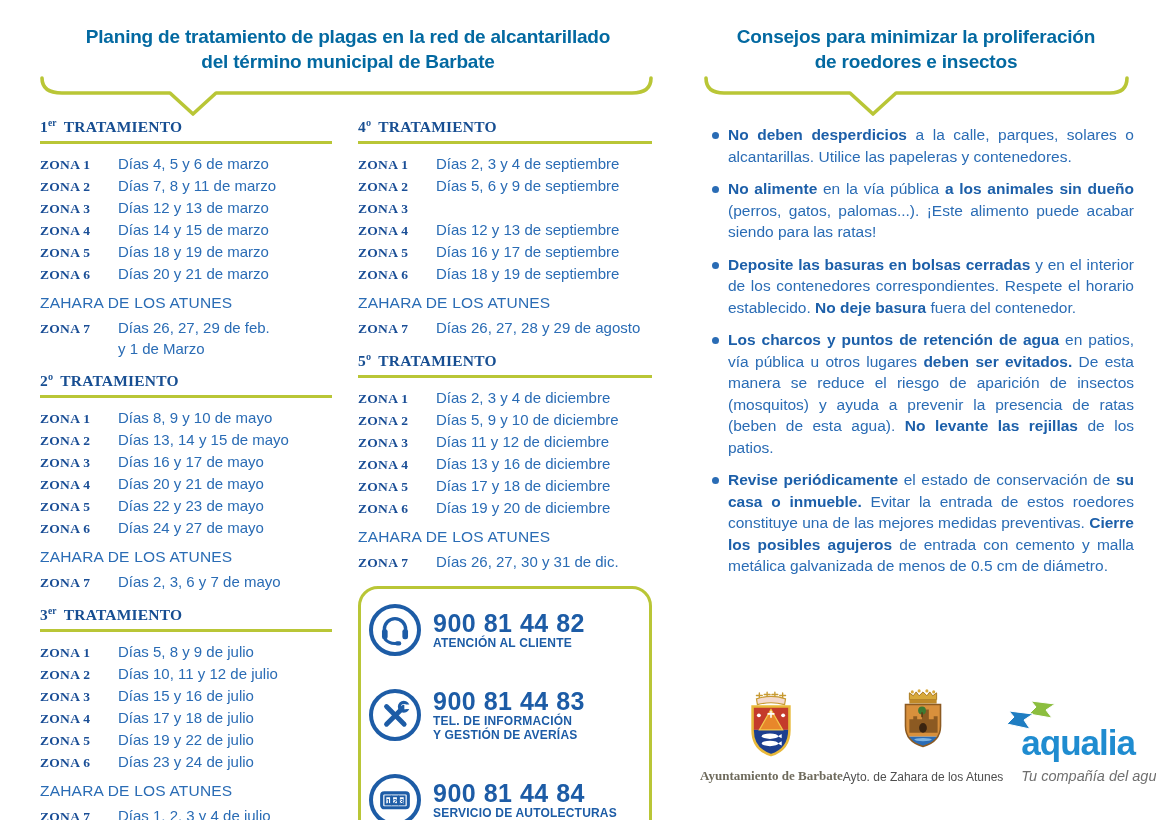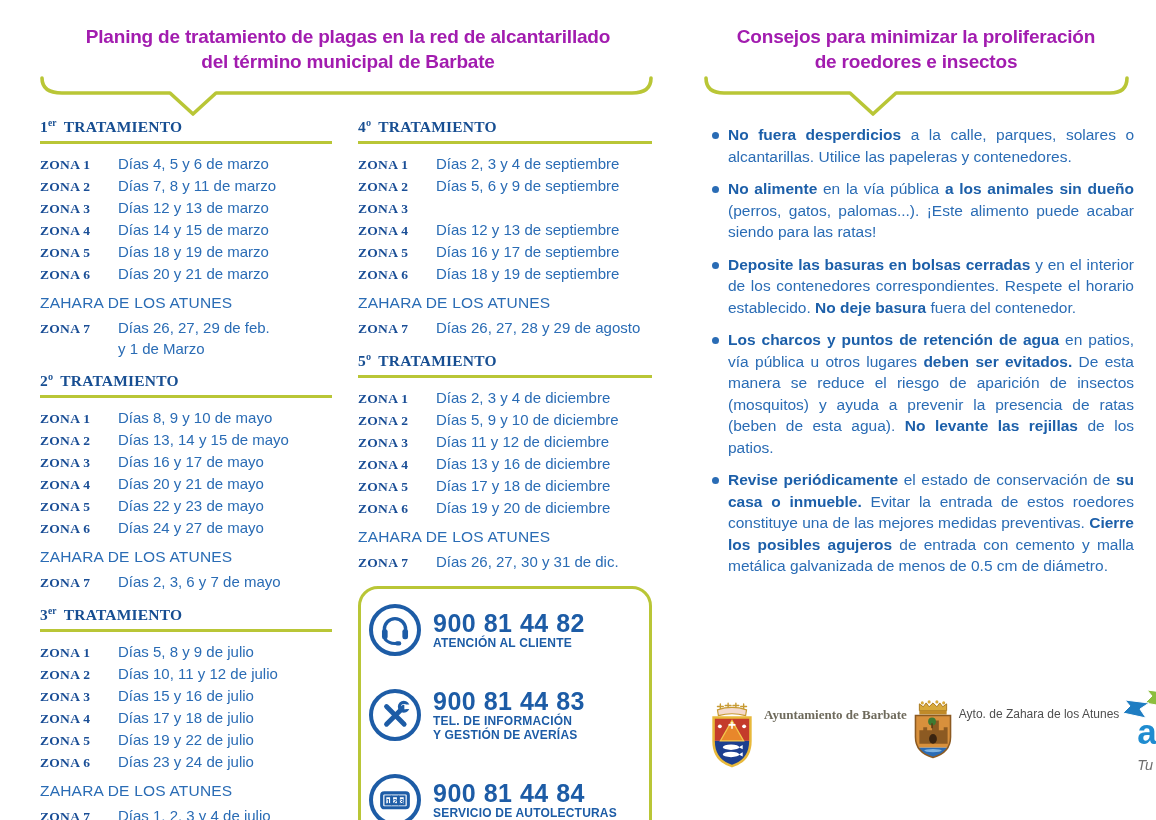--- a/index.html
+++ b/index.html
@@ -3,21 +3,21 @@
 <meta charset="utf-8">
 <style>
   * { margin:0; padding:0; box-sizing:border-box; }
   html,body { background:#fff; }
   .page {
     position:relative; width:1156px; height:820px; background:#ffffff;
     font-family:"Liberation Sans", sans-serif; overflow:hidden;
   }
   
   .head-title {
-    position:absolute; text-align:center; font-weight:bold; color:#a21caf;
+    position:absolute; text-align:center; font-weight:bold; color:#0369a1;
     font-size:19px; line-height:25px; letter-spacing:-0.2px;
   }
   .head-left  { left:40px;  top:24px; width:616px; }
   .head-right { left:700px; top:24px; width:432px; }
   .brace { position:absolute; }
   .brace-left  { left:38px;  top:76px; }
   .brace-right { left:702px; top:76px; }
   
   .colA { position:absolute; left:40px;  top:118px; width:292px; }
   .colB { position:absolute; left:358px; top:118px; width:294px; }
@@ -54,21 +54,21 @@
     flex:0 0 7px; width:7px; height:7px; border-radius:50%;
     background:#2A6CB5; margin:8px 9px 0 0;
   }
   .tip-text { flex:1; color:#2A6CB5; font-size:15.5px; line-height:21.5px; text-align:justify; }
   .tip-text .b { font-weight:bold; color:#1C5FA9; }
   
   .footer {
     position:absolute; left:700px; top:688px; width:448px;
     display:flex; align-items:flex-end; justify-content:space-between;
   }
-  .logo-block { display:flex; flex-direction:row; }
+  .logo-block { display:flex; flex-direction:column; align-items:center; }
   .logo-caption-serif {
     font-family:"Liberation Serif", serif; font-weight:bold;
     color:#6E6A5C; font-size:13px; margin-top:6px; white-space:nowrap;
   }
   .logo-caption-sans { color:#4E4E4E; font-size:12px; margin-top:8px; white-space:nowrap; }
   .aqualia-block { display:flex; flex-direction:column; align-items:flex-start; width:158px; }
   .aqualia-flags { margin-left:0px; }
   .aqualia-word {
     font-weight:bold; color:#1F8CD0; font-size:35px; line-height:32px;
     letter-spacing:-1px; margin-top:-8px; margin-left:18px;text-align:center;
@@ -320,21 +320,21 @@
           <div class="phone-label">SERVICIO DE AUTOLECTURAS</div>
           <div class="phone-label"></div>
         </div>
       </div>
     </div>
   </div>
 
   <div class="tips">
     <div class="tip">
         <span class="tip-dot"></span>
-        <p class="tip-text"><span class="b">No fuera desperdicios</span><span> a la calle, parques, solares o alcantarillas. Utilice las papeleras y contenedores.</span></p>
+        <p class="tip-text"><span class="b">No deben desperdicios</span><span> a la calle, parques, solares o alcantarillas. Utilice las papeleras y contenedores.</span></p>
       </div>
     <div class="tip">
         <span class="tip-dot"></span>
         <p class="tip-text"><span class="b">No alimente</span><span> en la vía pública </span><span class="b">a los animales sin dueño</span><span> (perros, gatos, palomas...). ¡Este alimento puede acabar siendo para las ratas!</span></p>
       </div>
     <div class="tip">
         <span class="tip-dot"></span>
         <p class="tip-text"><span class="b">Deposite las basuras en bolsas cerradas</span><span> y en el interior de los contenedores correspondientes. Respete el horario establecido. </span><span class="b">No deje basura</span><span> fuera del contenedor.</span></p>
       </div>
     <div class="tip">

